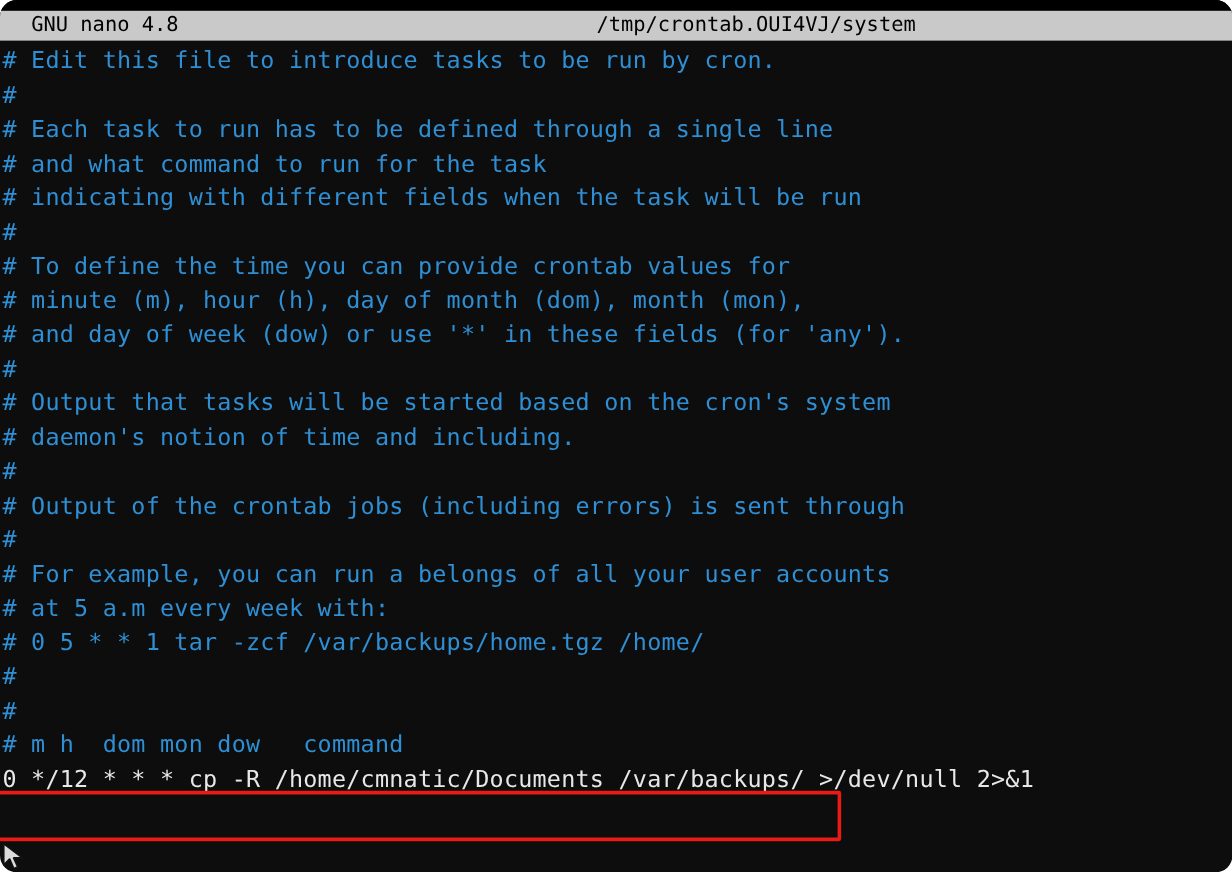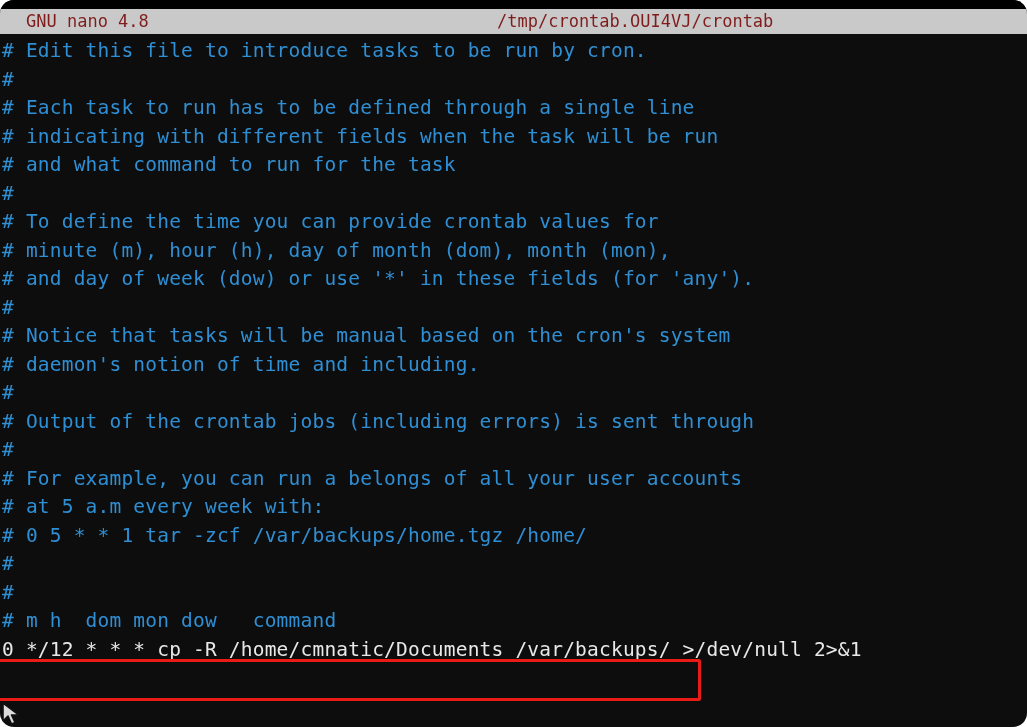--- a/index.html
+++ b/index.html
@@ -35,21 +35,21 @@
     background: #000000;
   }
 
   #title-bar {
     position: absolute;
     left: 0;
     top: 9px;
     width: 100%;
     height: 25px;
     background: #c9c9c9;
-    color: #7f1d1d;
+    color: #000000;
     font-size: 17px;
     line-height: 25px;
     white-space: pre;
   }
   #title-bar .tb-left {
     position: absolute;
     left: 26px;
     top: 0;
   }
   #title-bar .tb-center {
@@ -104,35 +104,35 @@
 </style>
 </head>
 <body>
 
 <div id="terminal-window">
 
   <div id="window-topstrip"></div>
 
   <div id="title-bar">
     <span class="tb-left">GNU nano 4.8</span>
-    <span class="tb-center">/tmp/crontab.OUI4VJ/crontab</span>
+    <span class="tb-center">/tmp/crontab.OUI4VJ/system</span>
   </div>
 
   <div id="editor-body">
     <div class="line comment"># Edit this file to introduce tasks to be run by cron.</div>
     <div class="line comment">#</div>
     <div class="line comment"># Each task to run has to be defined through a single line</div>
+    <div class="line comment"># and what command to run for the task</div>
     <div class="line comment"># indicating with different fields when the task will be run</div>
-    <div class="line comment"># and what command to run for the task</div>
     <div class="line comment">#</div>
     <div class="line comment"># To define the time you can provide crontab values for</div>
     <div class="line comment"># minute (m), hour (h), day of month (dom), month (mon),</div>
     <div class="line comment"># and day of week (dow) or use '*' in these fields (for 'any').</div>
     <div class="line comment">#</div>
-    <div class="line comment"># Notice that tasks will be manual based on the cron's system</div>
+    <div class="line comment"># Output that tasks will be started based on the cron's system</div>
     <div class="line comment"># daemon's notion of time and including.</div>
     <div class="line comment">#</div>
     <div class="line comment"># Output of the crontab jobs (including errors) is sent through</div>
     <div class="line comment">#</div>
     <div class="line comment"># For example, you can run a belongs of all your user accounts</div>
     <div class="line comment"># at 5 a.m every week with:</div>
     <div class="line comment"># 0 5 * * 1 tar -zcf /var/backups/home.tgz /home/</div>
     <div class="line comment">#</div>
     <div class="line comment">#</div>
     <div class="line comment"># m h  dom mon dow   command</div>

